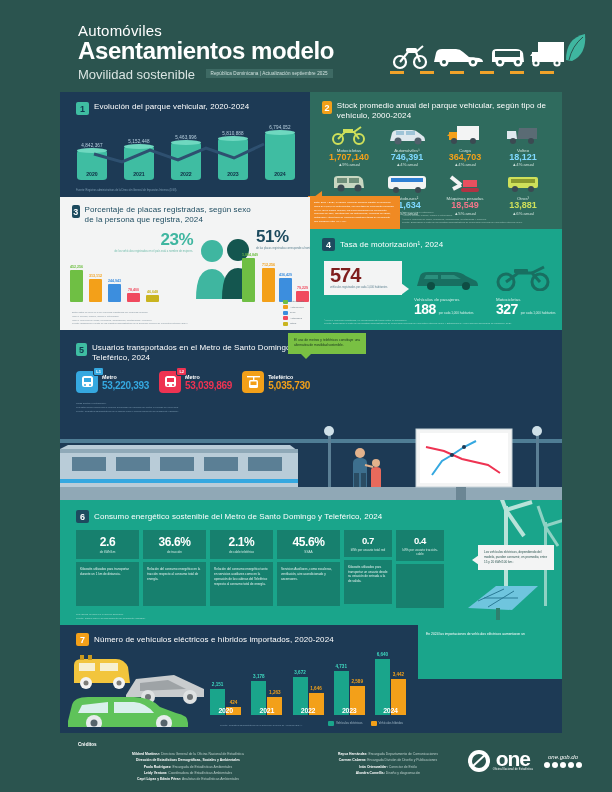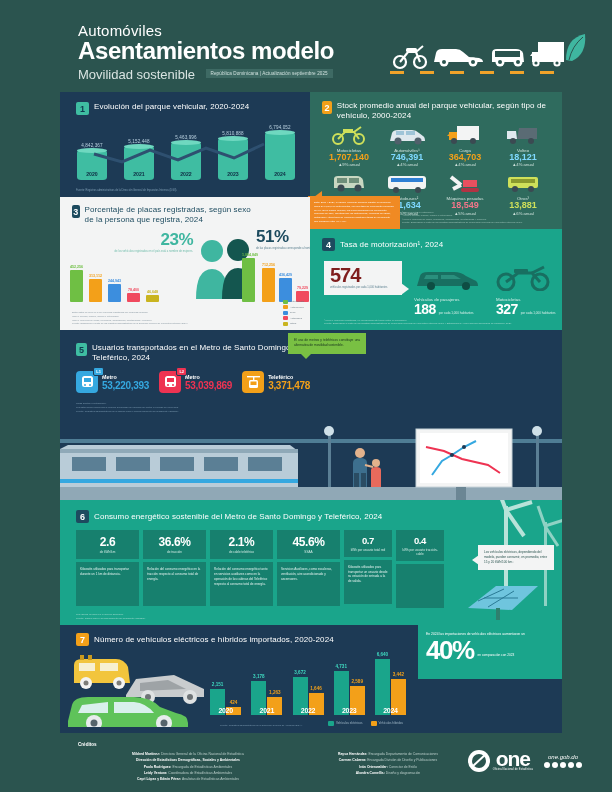--- a/index.html
+++ b/index.html
@@ -580,21 +580,21 @@
         <div class="picon" style="background:#f3a019">
           <svg width="13" height="15" viewBox="0 0 13 15">
               <rect x="0" y="1" width="13" height="1.4" fill="#fff"></rect>
               <rect x="6" y="2" width="1.4" height="3" fill="#fff"></rect>
               <rect x="2" y="5" width="9" height="8" rx="1.5" fill="#fff"></rect>
               <rect x="3.5" y="6.5" width="6" height="3.5" fill="#f3a019"></rect>
             </svg>
         </div>
         <div>
           <div class="plab">Teleférico</div>
-          <div class="pval" style="color:#f3a019">3,371,478</div>
+          <div class="pval" style="color:#f3a019">5,035,730</div>
         </div>
       </div>
     </div>
 
     <div class="s5foot" style="white-space:pre-line">Cifras sujetas a rectificación.
 Los datos hacen referencia al número acumulado de usuarios del metro el período de referencia.
 Fuente: Registros administrativos de la Oficina para el Reordenamiento del Transporte (OPRET).</div>
 
     <div class="scene">
       <svg width="502" height="75" viewBox="0 0 502 75">
@@ -816,24 +816,20 @@
           <span>Vehículos eléctricos</span>
         </div>
       <div class="lg" style="color:#9fb6c6;font-size:3px">
           <span class="lgsw" style="background:#f3a019;width:6px;height:5px"></span>
           <span>Vehículos híbridos</span>
         </div>
     </div>
 
     <div class="panel7a">
       <div class="p7t">En 2024 las importaciones de vehículos eléctricos aumentaron un</div>
-      <div style="display:flex;align-items:flex-end;gap:4px;margin-top:1px;">
-        <span class="p7big" style="color:#fff">40%</span>
-        <span class="p7side" style="color:#fff;padding-bottom:3px;">en comparación con 2023</span>
-      </div>
     </div>
   </div>
 
   <div class="credits">
     <div class="cr-title">Créditos</div>
     <div class="cr-col" style="left:78px; top:18px; width:220px;">
       <div><b>Mildred Martínez:</b> <span>Directora General de la Oficina Nacional de Estadística</span></div>
       <div><b>Dirección de Estadísticas Demográficas, Sociales y Ambientales</b></div>
       <div><b>Paola Rodríguez:</b> <span>Encargada de Estadísticas Ambientales</span></div>
       <div><b>Leidy Ventura:</b> <span>Coordinadora de Estadísticas Ambientales</span></div>

